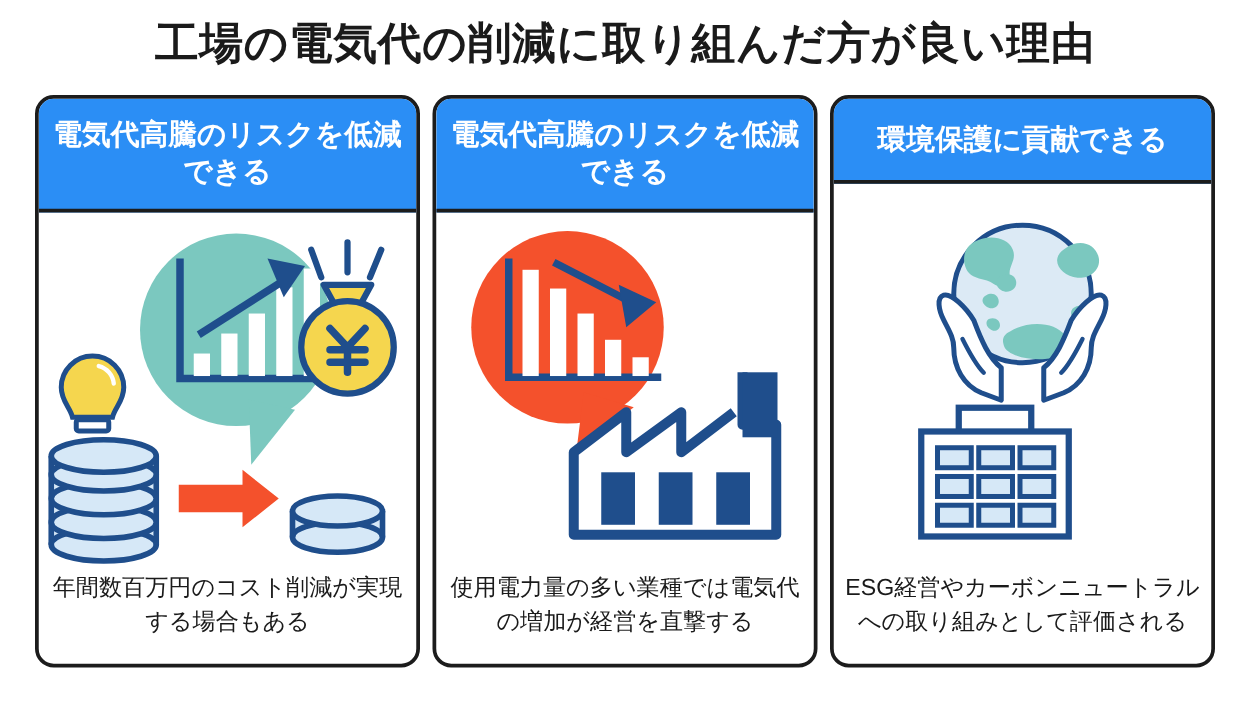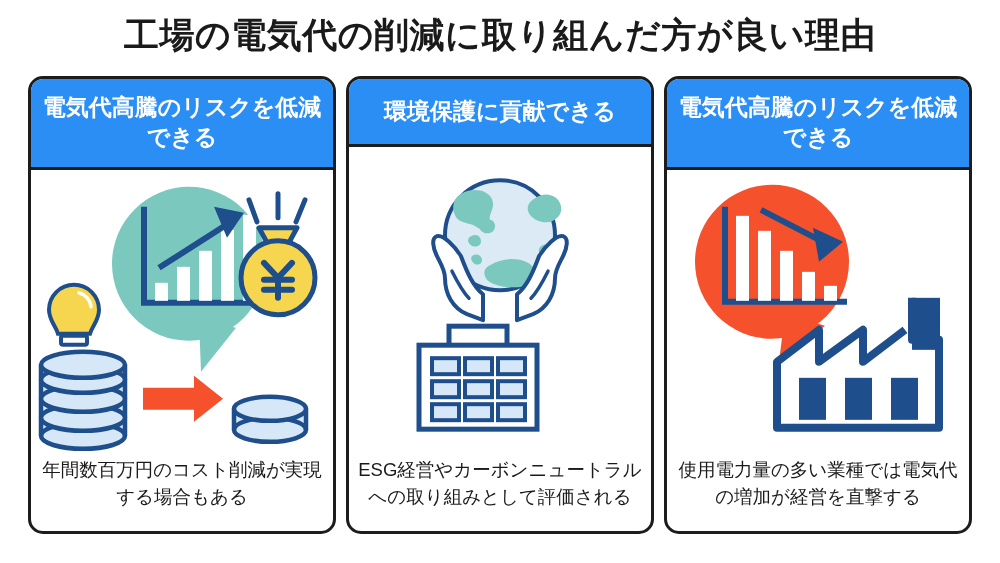--- a/index.html
+++ b/index.html
@@ -147,20 +147,50 @@
           <ellipse cx="239" cy="250" rx="36" ry="12" fill="#d6e8f7" stroke="#1f4e8c" stroke-width="4.5"></ellipse>
           <path d="M203 229 L203 250 M275 229 L275 250" stroke="#1f4e8c" stroke-width="4.5" fill="none"></path>
           <ellipse cx="239" cy="229" rx="36" ry="12" fill="#d6e8f7" stroke="#1f4e8c" stroke-width="4.5"></ellipse>
         </g>
       </svg>
     </div>
     <div class="card-caption">年間数百万円のコスト削減が実現する場合もある</div>
   </div>
 
   <div class="card">
+    <div class="card-header">電気代高騰のリスクを低減できる</div>
+    <div class="card-art">
+      <svg viewBox="0 0 302 268" xmlns="http://www.w3.org/2000/svg">
+
+        <g>
+          <circle cx="105" cy="82" r="77" fill="#f4512c"></circle>
+          <path d="M118 134 L158 146 L112 182 Z" fill="#f4512c"></path>
+          <path d="M58 30 L58 122 L177 122" fill="none" stroke="#1f4e8c" stroke-width="6" stroke-linecap="square"></path>
+          <rect x="69" y="36" width="13" height="85" fill="#ffffff"></rect>
+          <rect x="91" y="51" width="13" height="70" fill="#ffffff"></rect>
+          <rect x="113" y="71" width="13" height="50" fill="#ffffff"></rect>
+          <rect x="135" y="92" width="13" height="29" fill="#ffffff"></rect>
+          <rect x="157" y="106" width="13" height="15" fill="#ffffff"></rect>
+          <path d="M94 30 L158 63" fill="none" stroke="#1f4e8c" stroke-width="6"></path>
+          <path d="M146 48 L176 62 L152 82 Z" fill="#1f4e8c"></path>
+        </g>
+
+        <g>
+          <path d="M245 118 L245 160 L272 160 L272 248 L110 248 L110 182 L152 150 L152 182 L196 150 L196 182 L238 150" fill="#ffffff" stroke="#1f4e8c" stroke-width="8" stroke-linejoin="round"></path>
+          <rect x="245" y="118" width="28" height="52" fill="#1f4e8c"></rect>
+          <rect x="132" y="198" width="27" height="42" fill="#1f4e8c"></rect>
+          <rect x="178" y="198" width="27" height="42" fill="#1f4e8c"></rect>
+          <rect x="224" y="198" width="27" height="42" fill="#1f4e8c"></rect>
+        </g>
+      </svg>
+    </div>
+    <div class="card-caption">使用電力量の多い業種では電気代の増加が経営を直撃する</div>
+  </div>
+
+  <div class="card">
     <div class="card-header">環境保護に貢献できる</div>
     <div class="card-art">
       <svg viewBox="0 0 302 268" xmlns="http://www.w3.org/2000/svg">
 
         <g>
           <circle cx="151" cy="67" r="55" fill="#dceaf5" stroke="#1f4e8c" stroke-width="4"></circle>
           <path d="M113 25 c12 -6 26 -3 30 6 c4 9 -4 14 -2 22 c2 8 -8 10 -13 6 c-6 -5 -18 -3 -22 -12 c-4 -9 -1 -18 7 -22 z" fill="#7bc8bf"></path>
           <path d="M133 53 c6 -4 13 -1 13 5 c0 6 -7 9 -12 6 c-5 -3 -5 -8 -1 -11 z" fill="#7bc8bf"></path>
           <path d="M122 68 c5 -3 10 0 10 5 c0 5 -6 7 -10 4 c-4 -3 -4 -7 0 -9 z" fill="#7bc8bf"></path>
           <path d="M124 87 c5 -2 9 1 9 5 c0 4 -5 6 -8 3 c-3 -2 -4 -6 -1 -8 z" fill="#7bc8bf"></path>
@@ -188,43 +218,13 @@
             <rect x="83" y="236" width="27" height="16"></rect>
             <rect x="116" y="236" width="27" height="16"></rect>
             <rect x="149" y="236" width="27" height="16"></rect>
           </g>
         </g>
       </svg>
     </div>
     <div class="card-caption">ESG経営やカーボンニュートラルへの取り組みとして評価される</div>
   </div>
 
-  <div class="card">
-    <div class="card-header">電気代高騰のリスクを低減できる</div>
-    <div class="card-art">
-      <svg viewBox="0 0 302 268" xmlns="http://www.w3.org/2000/svg">
-
-        <g>
-          <circle cx="105" cy="82" r="77" fill="#f4512c"></circle>
-          <path d="M118 134 L158 146 L112 182 Z" fill="#f4512c"></path>
-          <path d="M58 30 L58 122 L177 122" fill="none" stroke="#1f4e8c" stroke-width="6" stroke-linecap="square"></path>
-          <rect x="69" y="36" width="13" height="85" fill="#ffffff"></rect>
-          <rect x="91" y="51" width="13" height="70" fill="#ffffff"></rect>
-          <rect x="113" y="71" width="13" height="50" fill="#ffffff"></rect>
-          <rect x="135" y="92" width="13" height="29" fill="#ffffff"></rect>
-          <rect x="157" y="106" width="13" height="15" fill="#ffffff"></rect>
-          <path d="M94 30 L158 63" fill="none" stroke="#1f4e8c" stroke-width="6"></path>
-          <path d="M146 48 L176 62 L152 82 Z" fill="#1f4e8c"></path>
-        </g>
-
-        <g>
-          <path d="M245 118 L245 160 L272 160 L272 248 L110 248 L110 182 L152 150 L152 182 L196 150 L196 182 L238 150" fill="#ffffff" stroke="#1f4e8c" stroke-width="8" stroke-linejoin="round"></path>
-          <rect x="245" y="118" width="28" height="52" fill="#1f4e8c"></rect>
-          <rect x="132" y="198" width="27" height="42" fill="#1f4e8c"></rect>
-          <rect x="178" y="198" width="27" height="42" fill="#1f4e8c"></rect>
-          <rect x="224" y="198" width="27" height="42" fill="#1f4e8c"></rect>
-        </g>
-      </svg>
-    </div>
-    <div class="card-caption">使用電力量の多い業種では電気代の増加が経営を直撃する</div>
-  </div>
-
 </div>
 
 </body></html>

